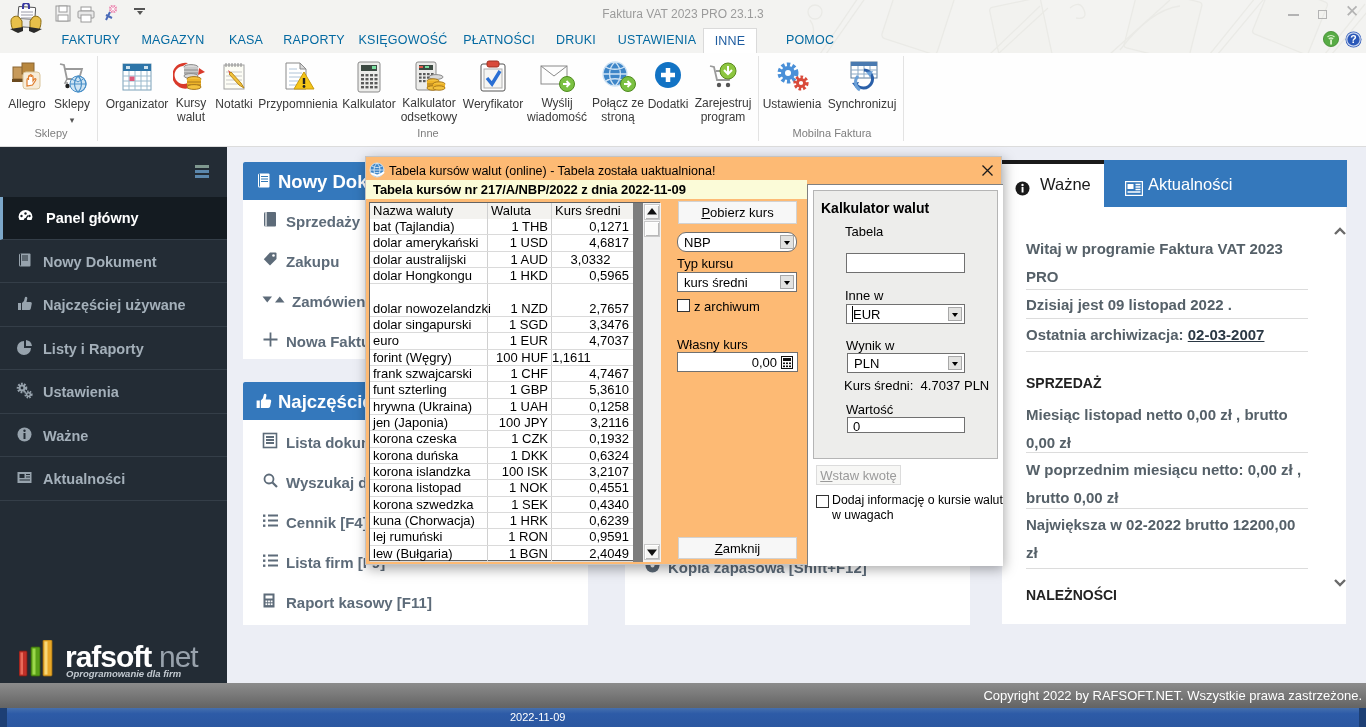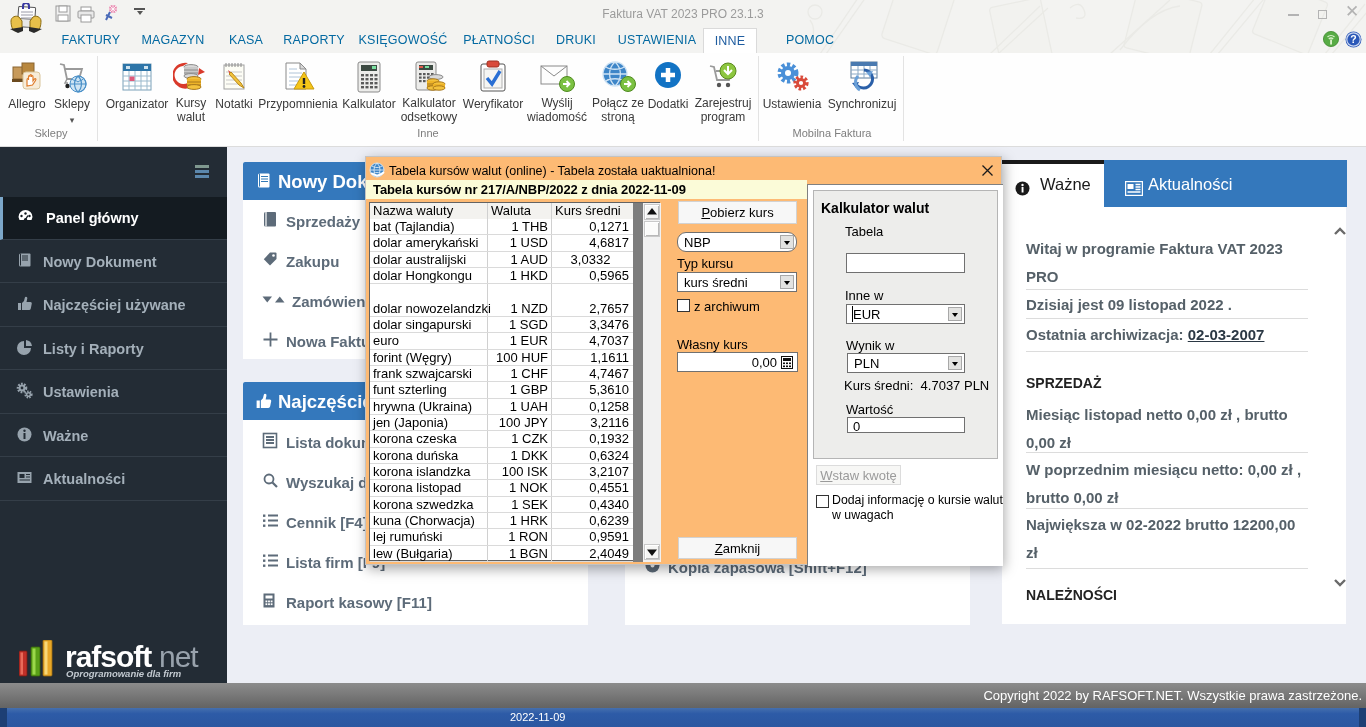--- a/index.html
+++ b/index.html
@@ -641,21 +641,21 @@
         <span style="left:182px;width:77px;text-align:right;">3,3476</span>
       </div>
       <div class="krow" style="top:130.31px;">
         <span style="left:3px;">euro</span>
         <span style="left:118px;width:60px;text-align:right;">1 EUR</span>
         <span style="left:182px;width:77px;text-align:right;">4,7037</span>
       </div>
       <div class="krow" style="top:146.64px;">
         <span style="left:3px;">forint (Węgry)</span>
         <span style="left:118px;width:60px;text-align:right;">100 HUF</span>
-        <span style="left:182px;width:77px;text-align:right;">1,1611</span>
+        <span style="left:182px;width:77px;">1,1611</span>
       </div>
       <div class="krow" style="top:162.97px;">
         <span style="left:3px;">frank szwajcarski</span>
         <span style="left:118px;width:60px;text-align:right;">1 CHF</span>
         <span style="left:182px;width:77px;text-align:right;">4,7467</span>
       </div>
       <div class="krow" style="top:179.30px;">
         <span style="left:3px;text-align:right;">funt szterling</span>
         <span style="left:118px;width:60px;text-align:right;">1 GBP</span>
         <span style="left:182px;width:77px;text-align:right;">5,3610</span>

